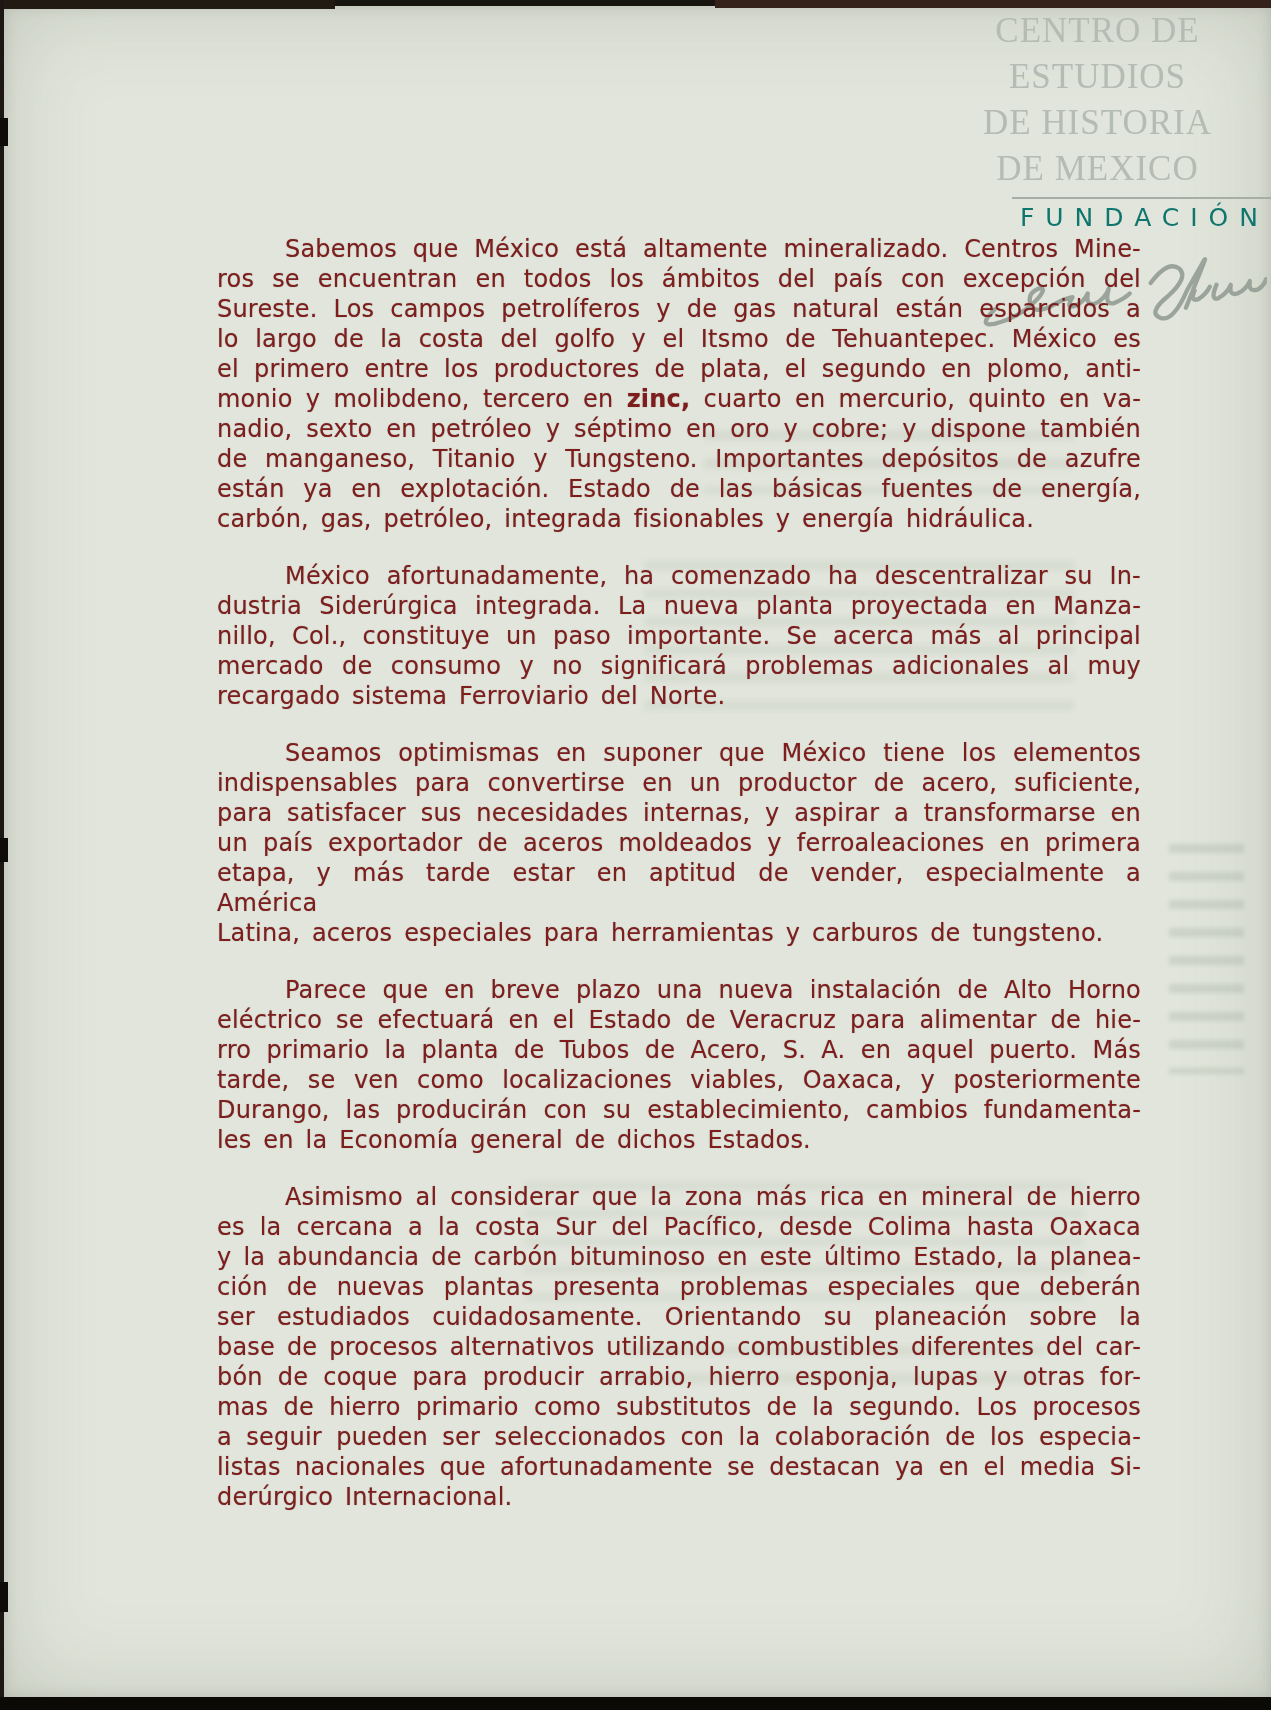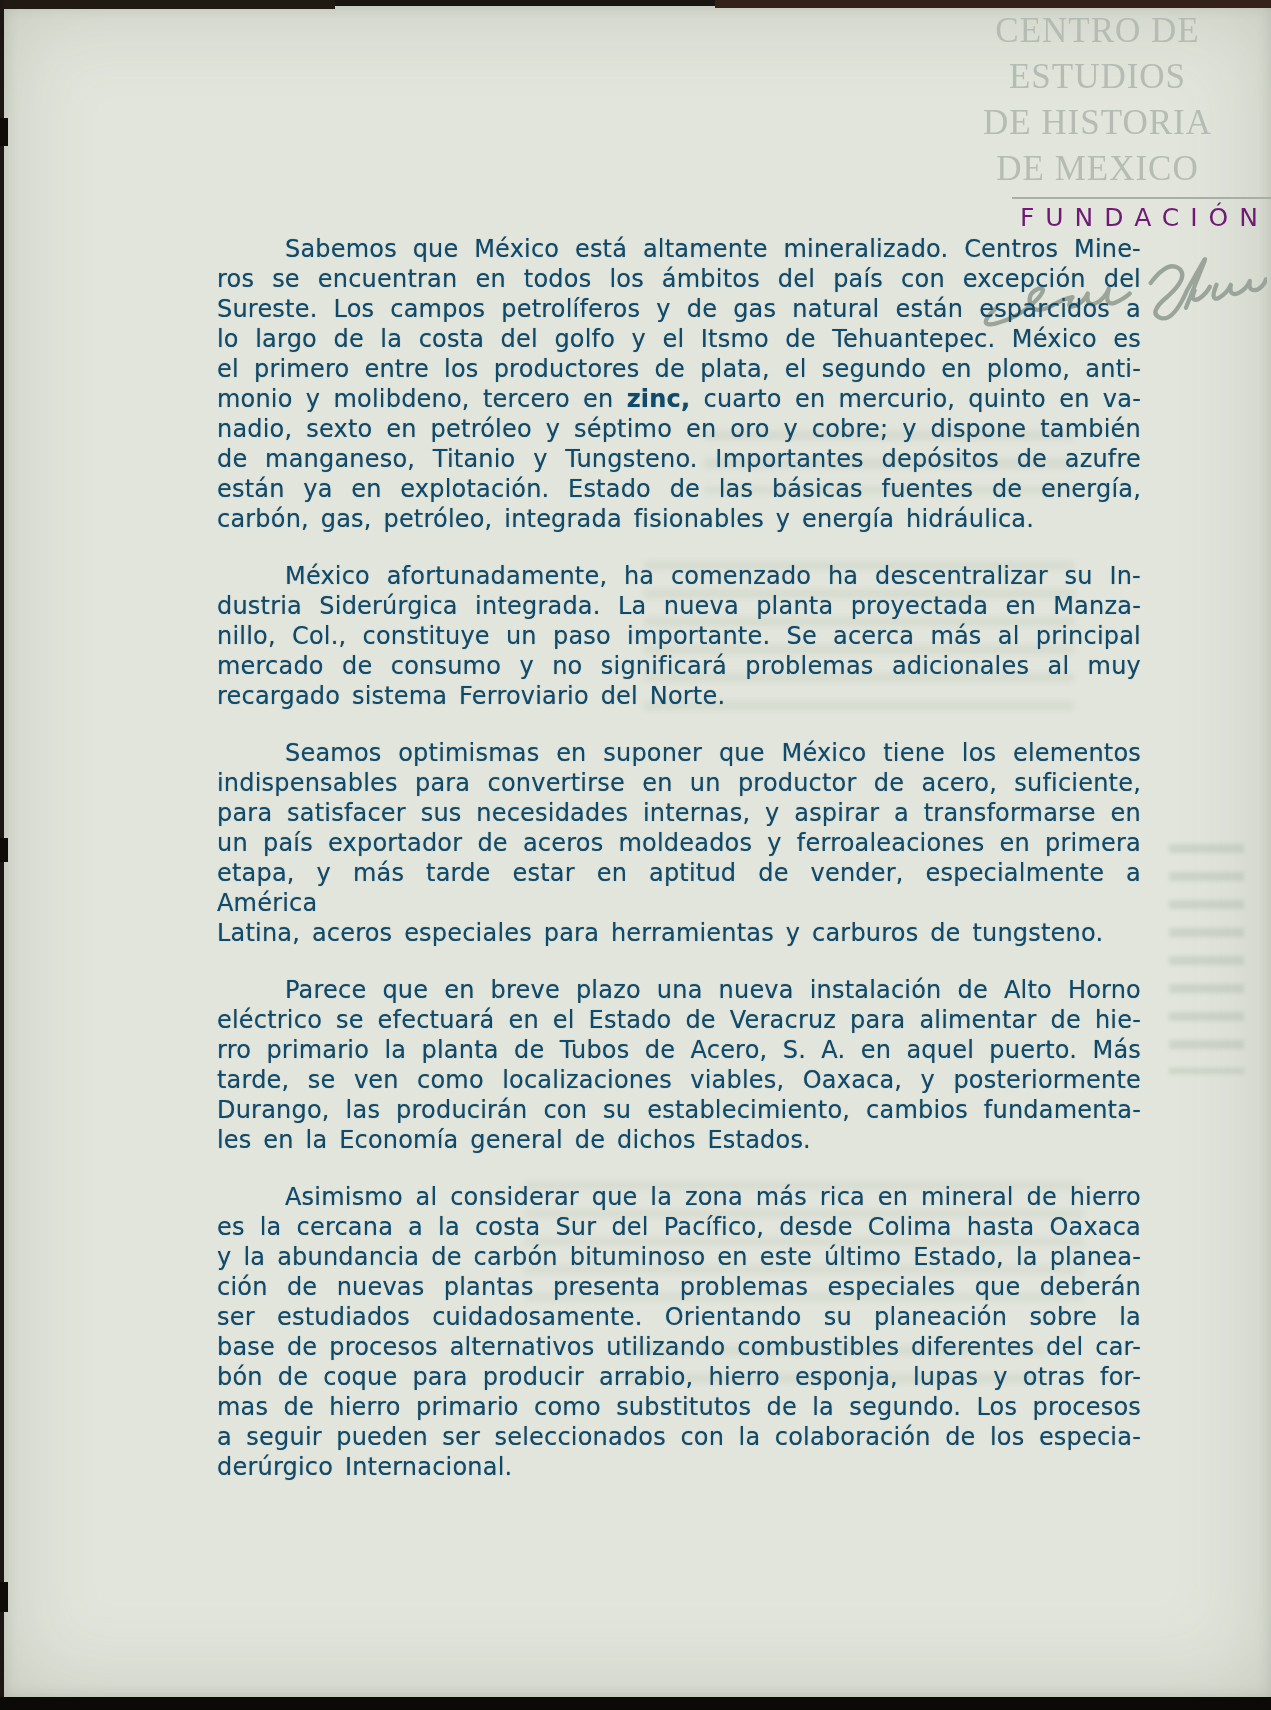--- a/index.html
+++ b/index.html
@@ -46,36 +46,36 @@
   .wm-rule {
     height: 2px;
     background: #a6aea5;
     margin: 5px -6px 4px 82px;
   }
   .wm-fundacion {
     font-family: "DejaVu Sans", sans-serif;
     font-size: 25px;
     letter-spacing: 11px;
     text-align: right;
-    color: #701a75;
+    color: #0f766e;
     margin-right: -4px;
     line-height: 30px;
   }
   .signature {
     position: absolute;
     top: 248px; right: 4px;
     z-index: 1;
   }
   .signature path { stroke: #9ba49a; stroke-width: 4.5; fill: none; stroke-linecap: round; stroke-linejoin: round; }
 
   
   .body-text {
     position: absolute;
     left: 213px; top: 228px; width: 924px;
-    color: #0c4a6e;
+    color: #7f1d1d;
     font-size: 24px;
     line-height: 30px;
     word-spacing: 4px;
     letter-spacing: 0.2px;
     text-shadow: 0 0 1px rgba(46,44,38,0.45);
     z-index: 2;
   }
   .para + .para { margin-top: 27px; }
   .line { text-align: justify; text-align-last: justify; white-space: normal; }
   .line.first { text-indent: 68px; }
@@ -162,20 +162,21 @@
         <div class="para">
           <div class="line first">Asimismo al considerar que la zona más rica en mineral de hierro</div>
           <div class="line">es la cercana a la costa Sur del Pacífico, desde Colima hasta Oaxaca</div>
           <div class="line">y la abundancia de carbón bituminoso en este último Estado, la planea-</div>
           <div class="line">ción de nuevas plantas presenta problemas especiales que deberán</div>
           <div class="line">ser estudiados cuidadosamente.  Orientando su planeación sobre la</div>
           <div class="line">base de procesos alternativos utilizando combustibles diferentes del car-</div>
           <div class="line">bón de coque para producir arrabio, hierro esponja, lupas y otras for-</div>
           <div class="line">mas de hierro primario como substitutos de la segundo.  Los procesos</div>
           <div class="line">a seguir pueden ser seleccionados con la colaboración de los especia-</div>
+          <div class="line">listas nacionales que afortunadamente se destacan ya en el media Si-</div>
           <div class="line last">derúrgico Internacional.</div>
         </div>
       </div>
   </div>
 
   <div class="edge-top"></div>
   <div class="edge-top-l"></div>
   <div class="edge-top-r"></div>
   <div class="edge-left"></div>
   <div class="notch" style="top:118px;  height:28px;"></div>

